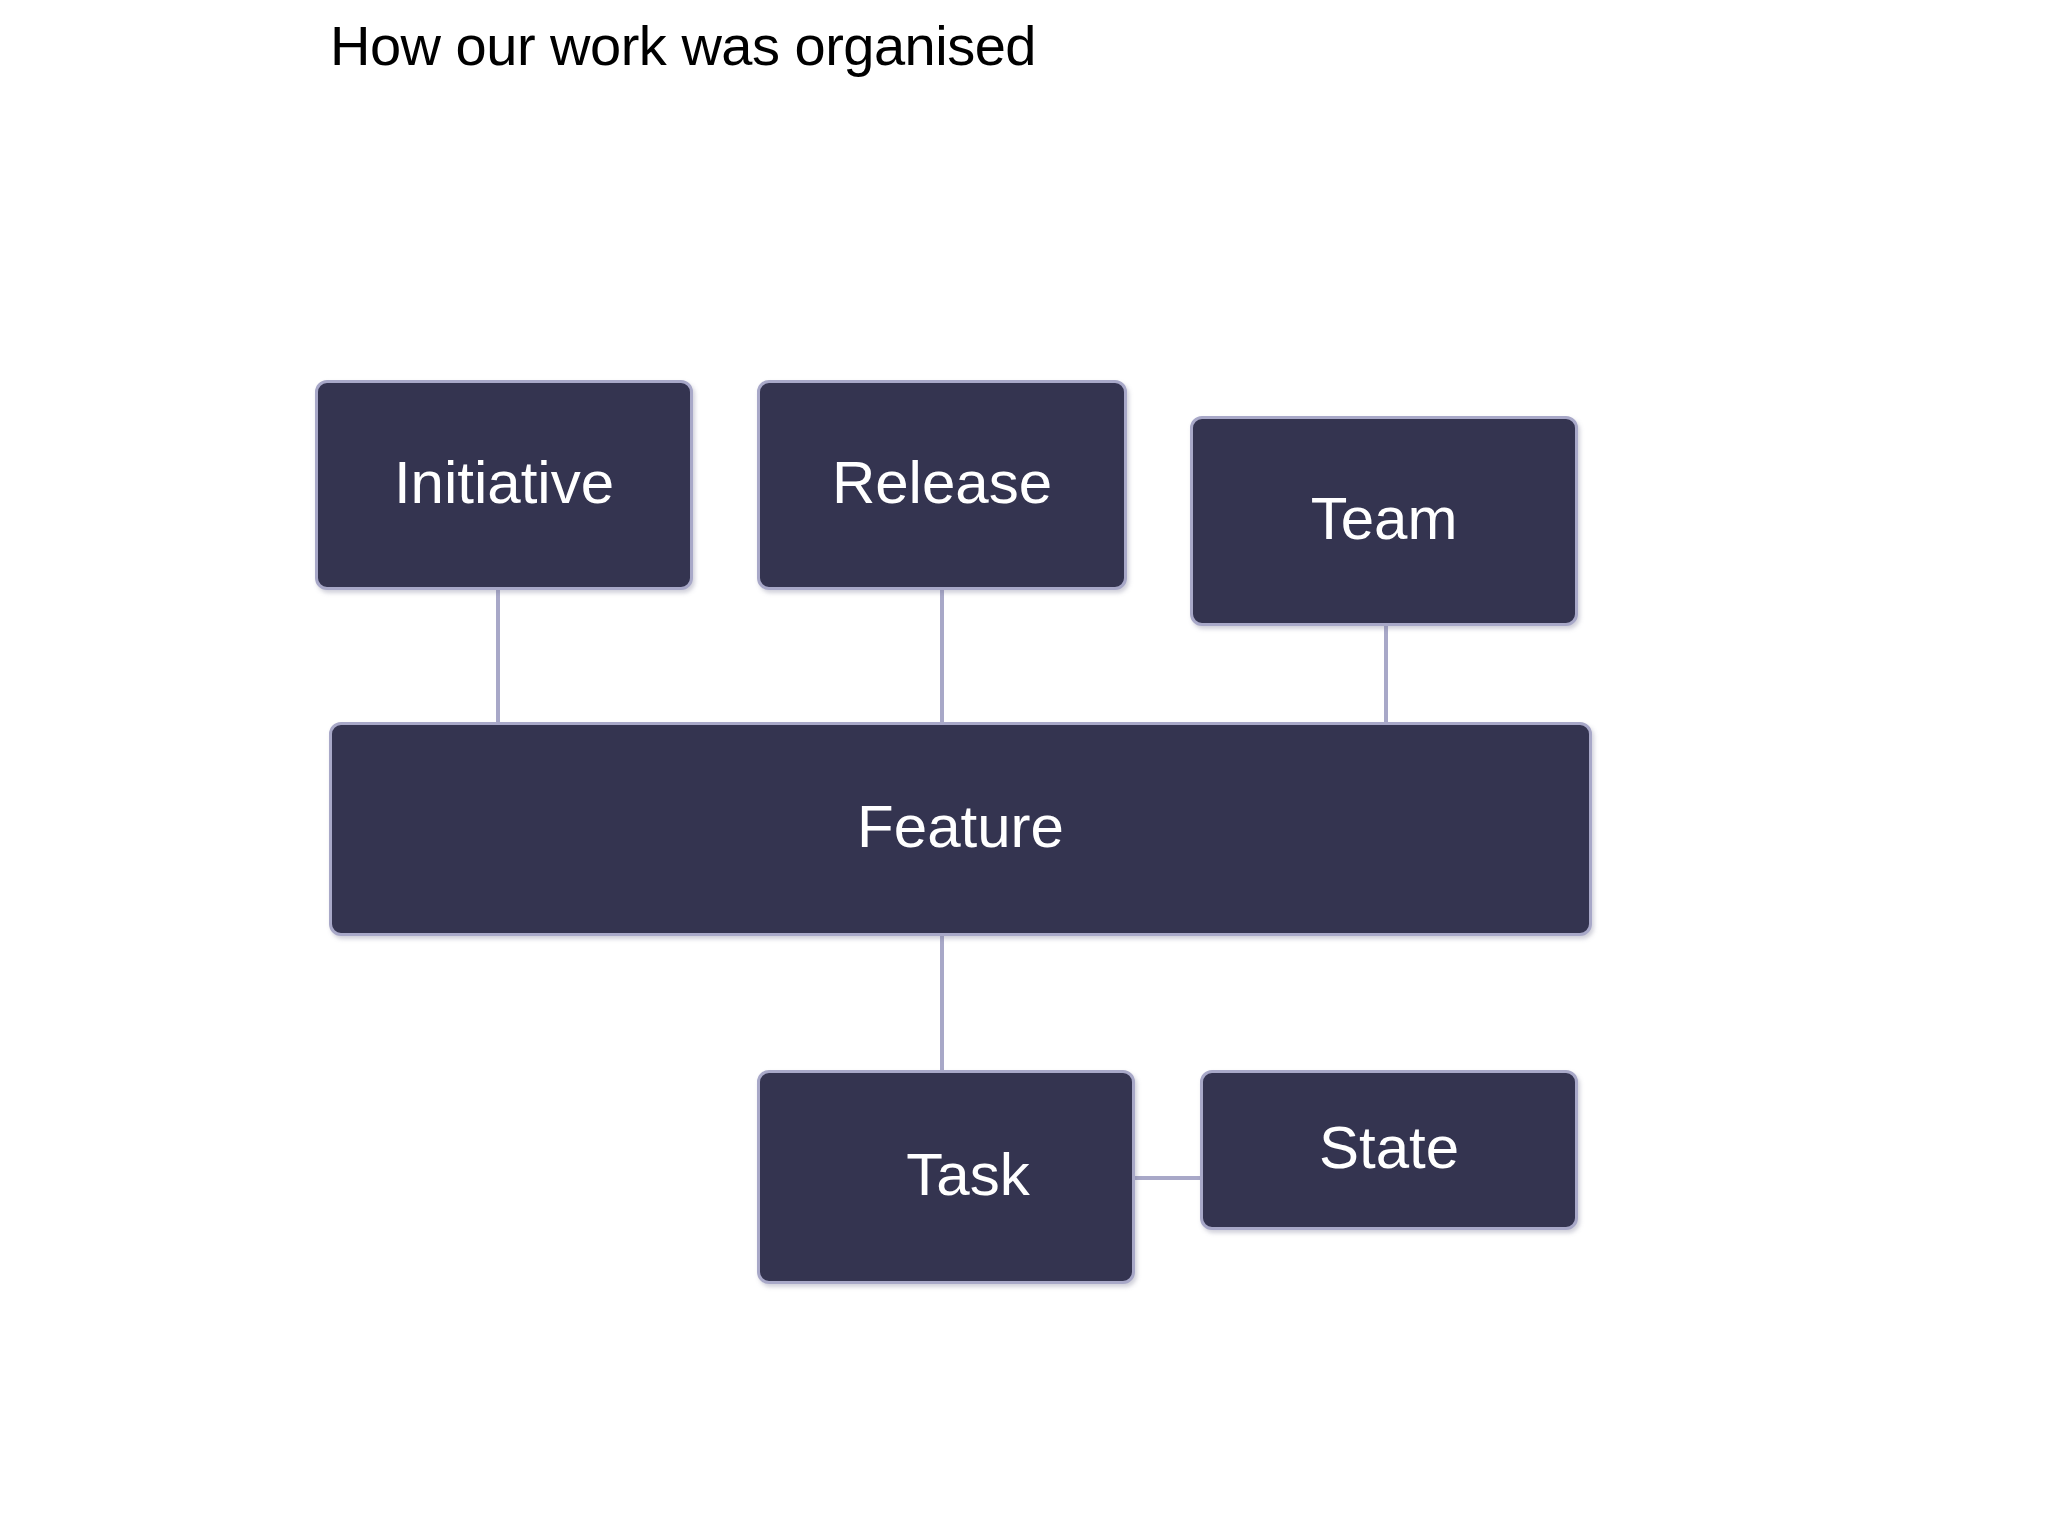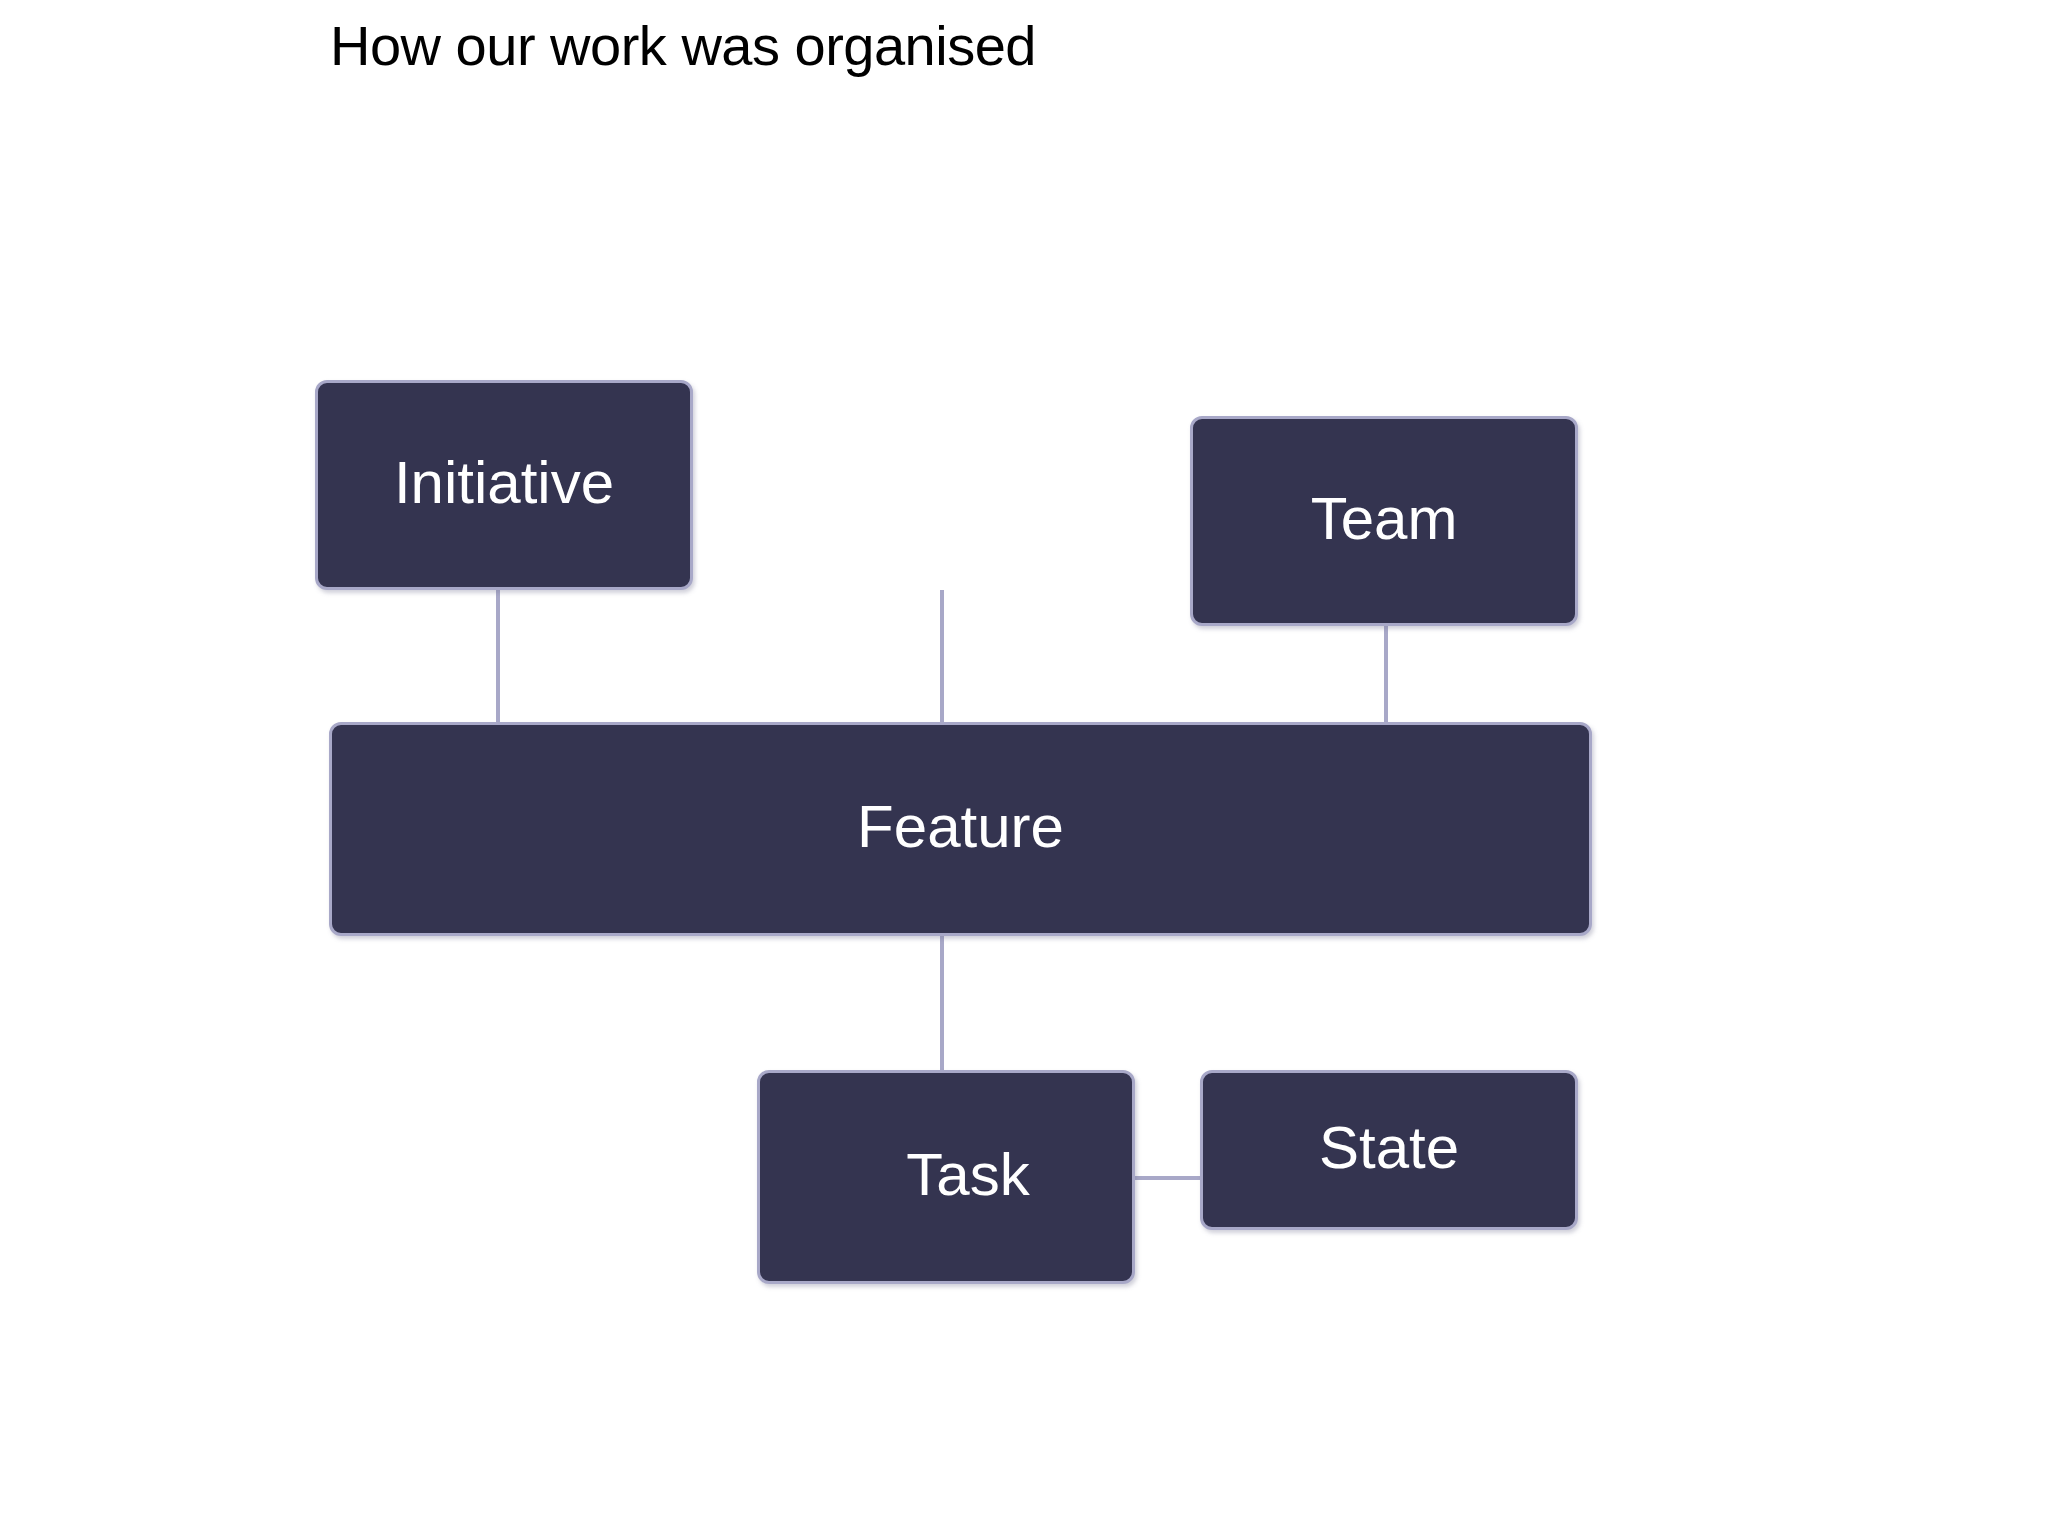--- a/index.html
+++ b/index.html
@@ -88,20 +88,23 @@
   <div class="connector v" style="left:1384px; top:590px; height:132px;"></div>
 
   <div class="connector v" style="left:940px; top:935px; height:136px;"></div>
 
   <div class="connector h" style="left:1133px; top:1176px; width:70px;"></div>
 
   <div class="node" style="left:315px; top:380px; width:378px; height:210px;">
     <span class="node-label">Initiative</span>
   </div>
 
+  <div class="node" style="left:757px; top:380px; width:370px; height:210px;">
+    <span class="node-label">Release</span>
+  </div>
 
   <div class="node" style="left:1190px; top:380px; width:388px; height:210px;margin-top:36px;">
     <span class="node-label">Team</span>
   </div>
 
   <div class="node" style="left:329px; top:722px; width:1263px; height:214px;">
     <span class="node-label">Feature</span>
   </div>
 
   <div class="node" style="left:757px; top:1070px; width:378px; height:214px;padding-left:44px;">

